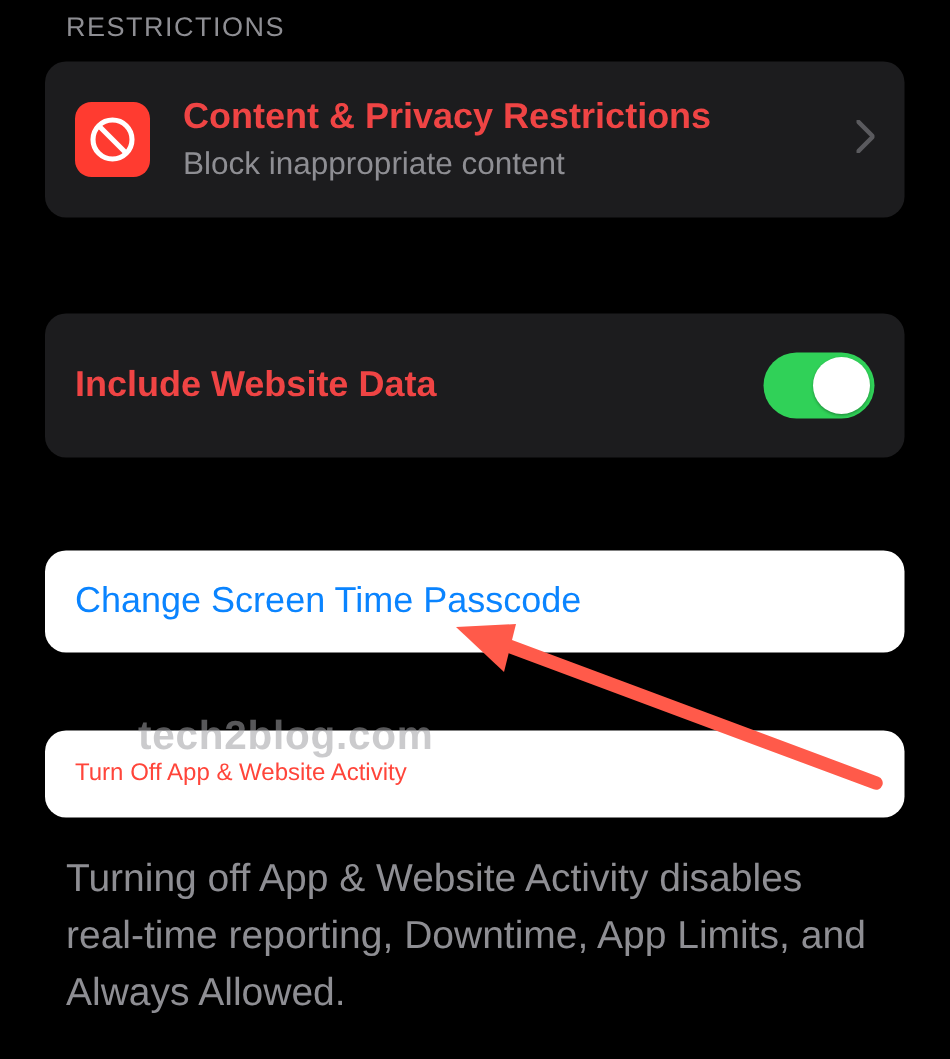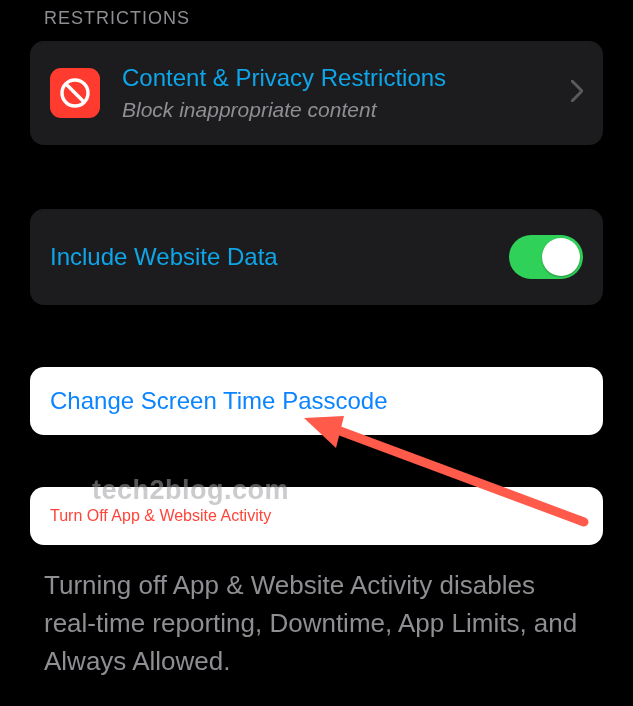--- a/index.html
+++ b/index.html
@@ -48,32 +48,31 @@
       align-items: center;
       justify-content: center;
       flex: 0 0 50px;
       margin-right: 22px;
     }
     .cell-content {
       flex: 1;
       min-width: 0;
     }
     .title {
-      color: #0ea5e9;
+      color: #ef4444;
       font-size: 24px;
-      font-weight: 400;
+      font-weight: 700;
       line-height: 1.25;
     }
     .subtitle {
       color: #8e8e93;
       font-size: 21px;
       font-weight: 400;
       margin-top: 4px;
       line-height: 1.25;
-      font-style: italic;
     }
     .chevron {
       flex: 0 0 auto;
       margin-left: 10px;
       color: #5a5a5e;
     }
     .toggle {
       position: relative;
       width: 74px;
       height: 44px;

